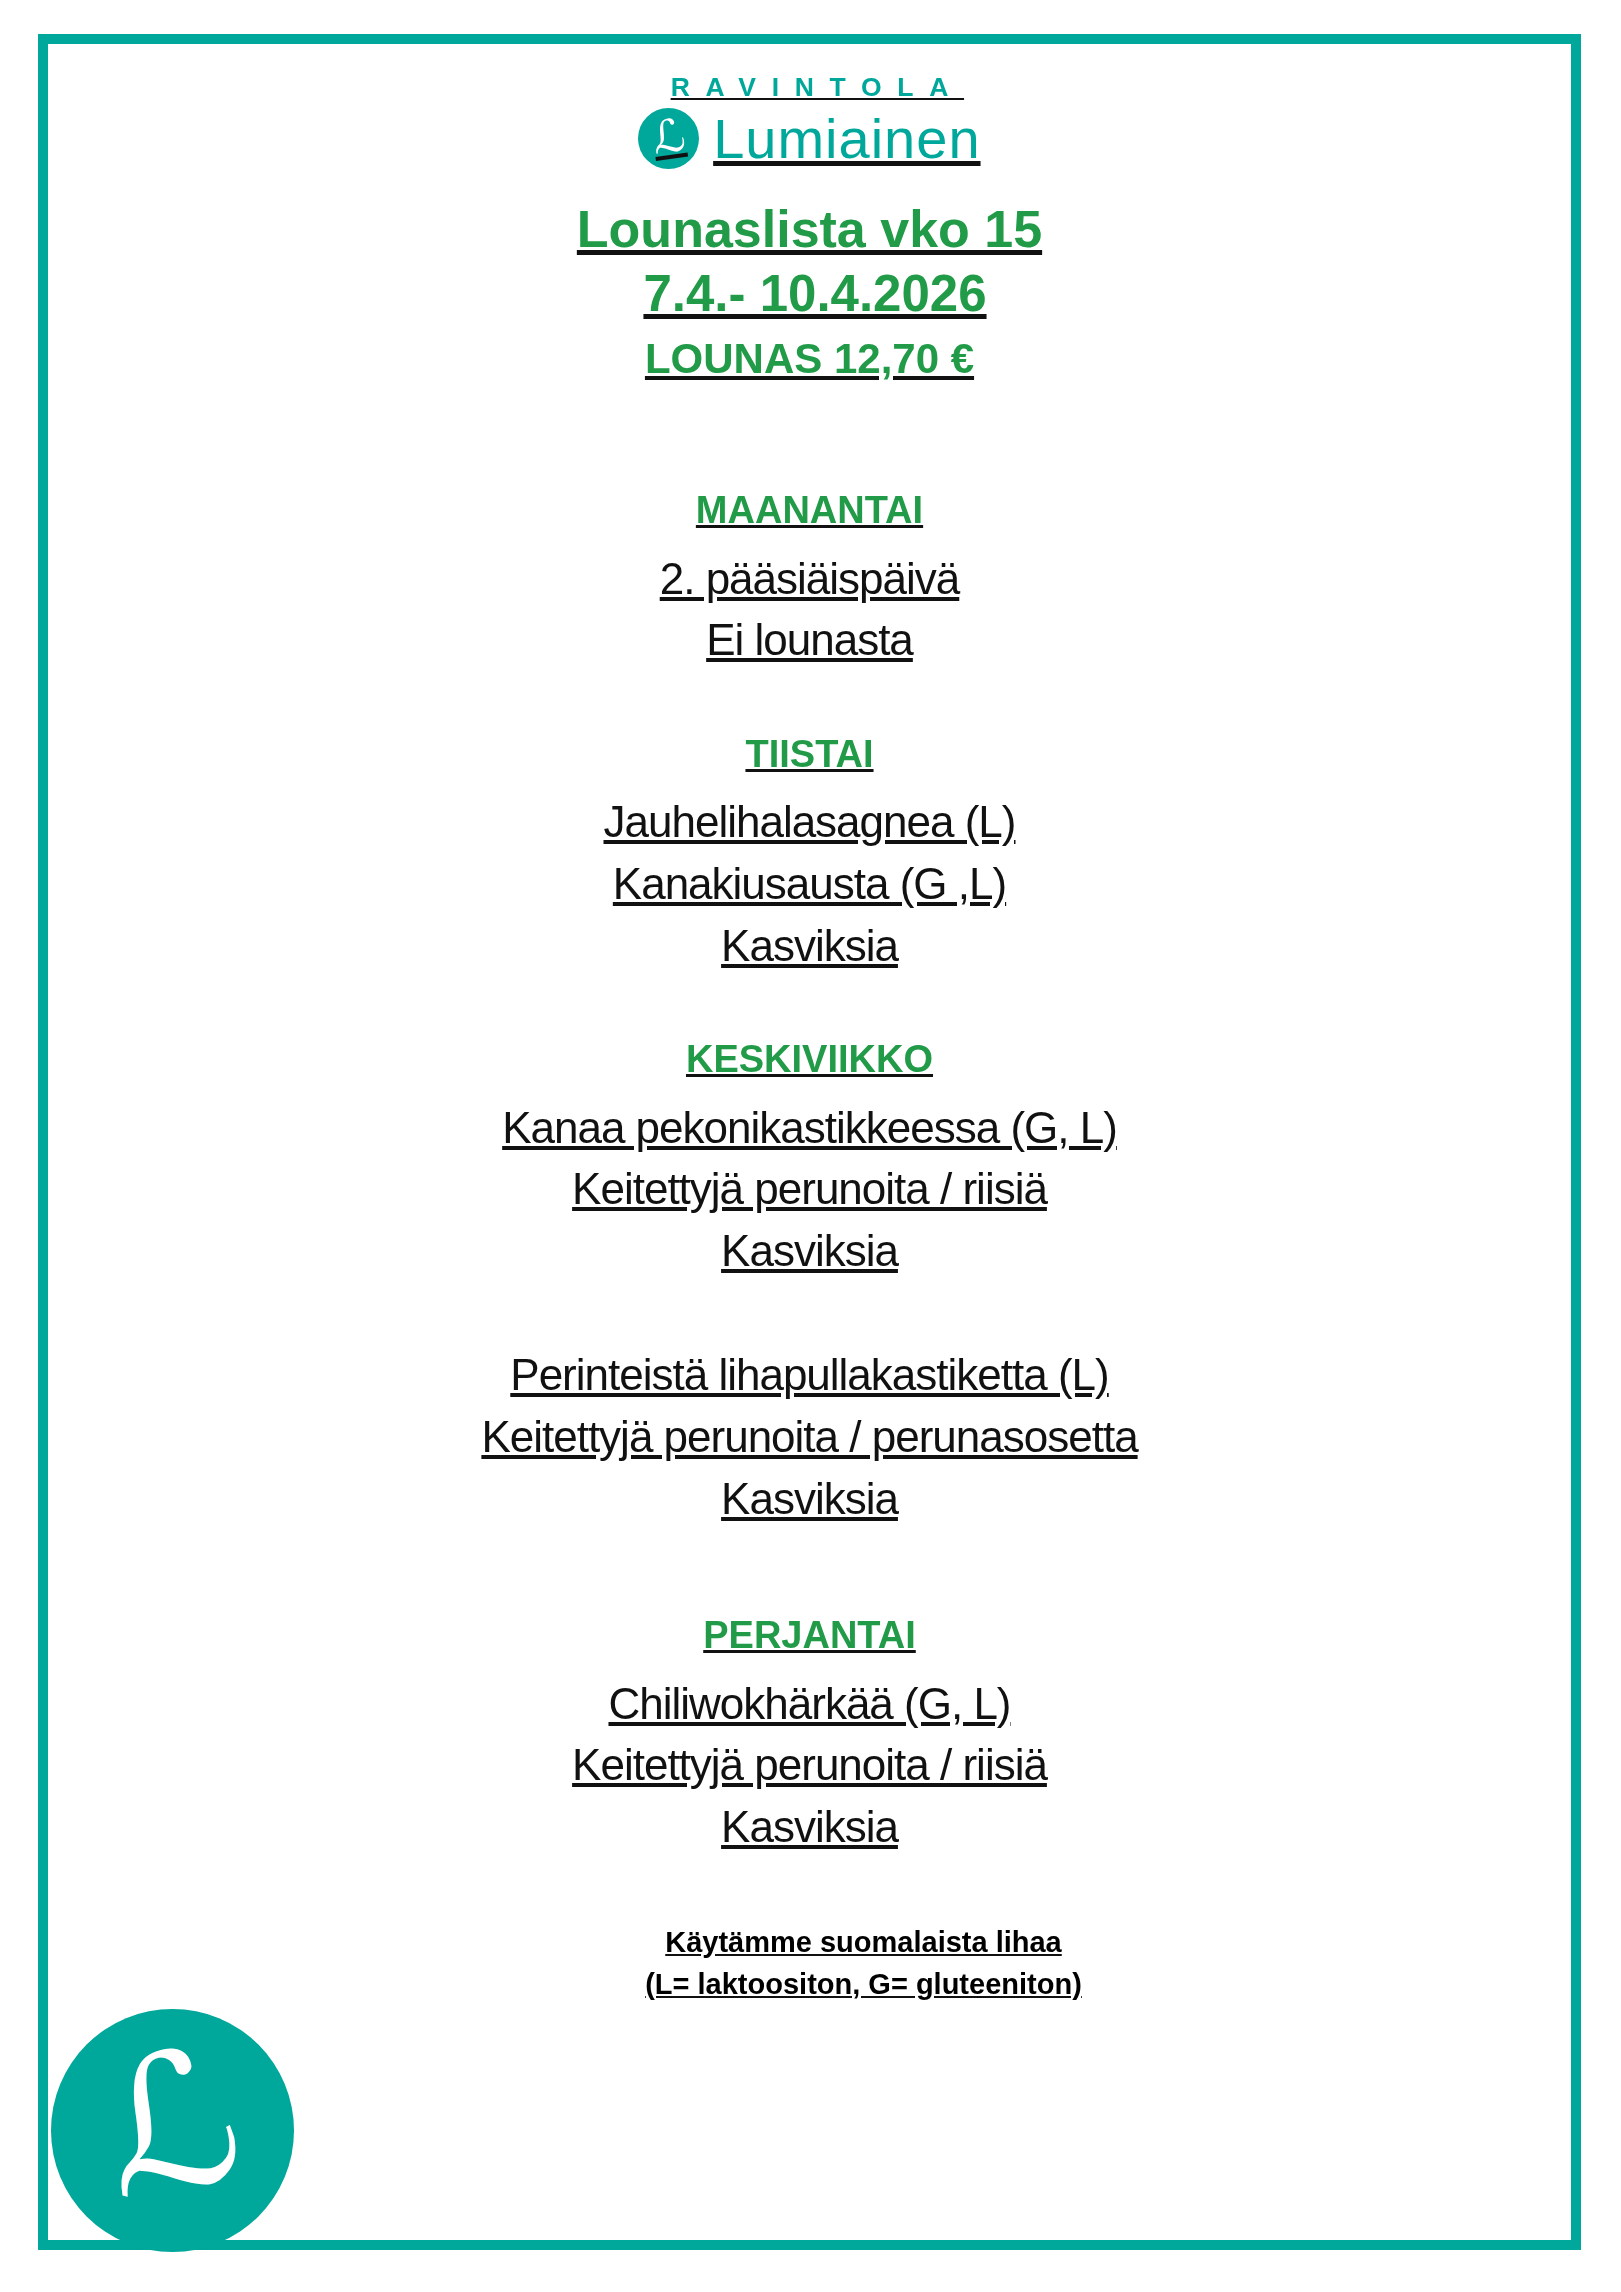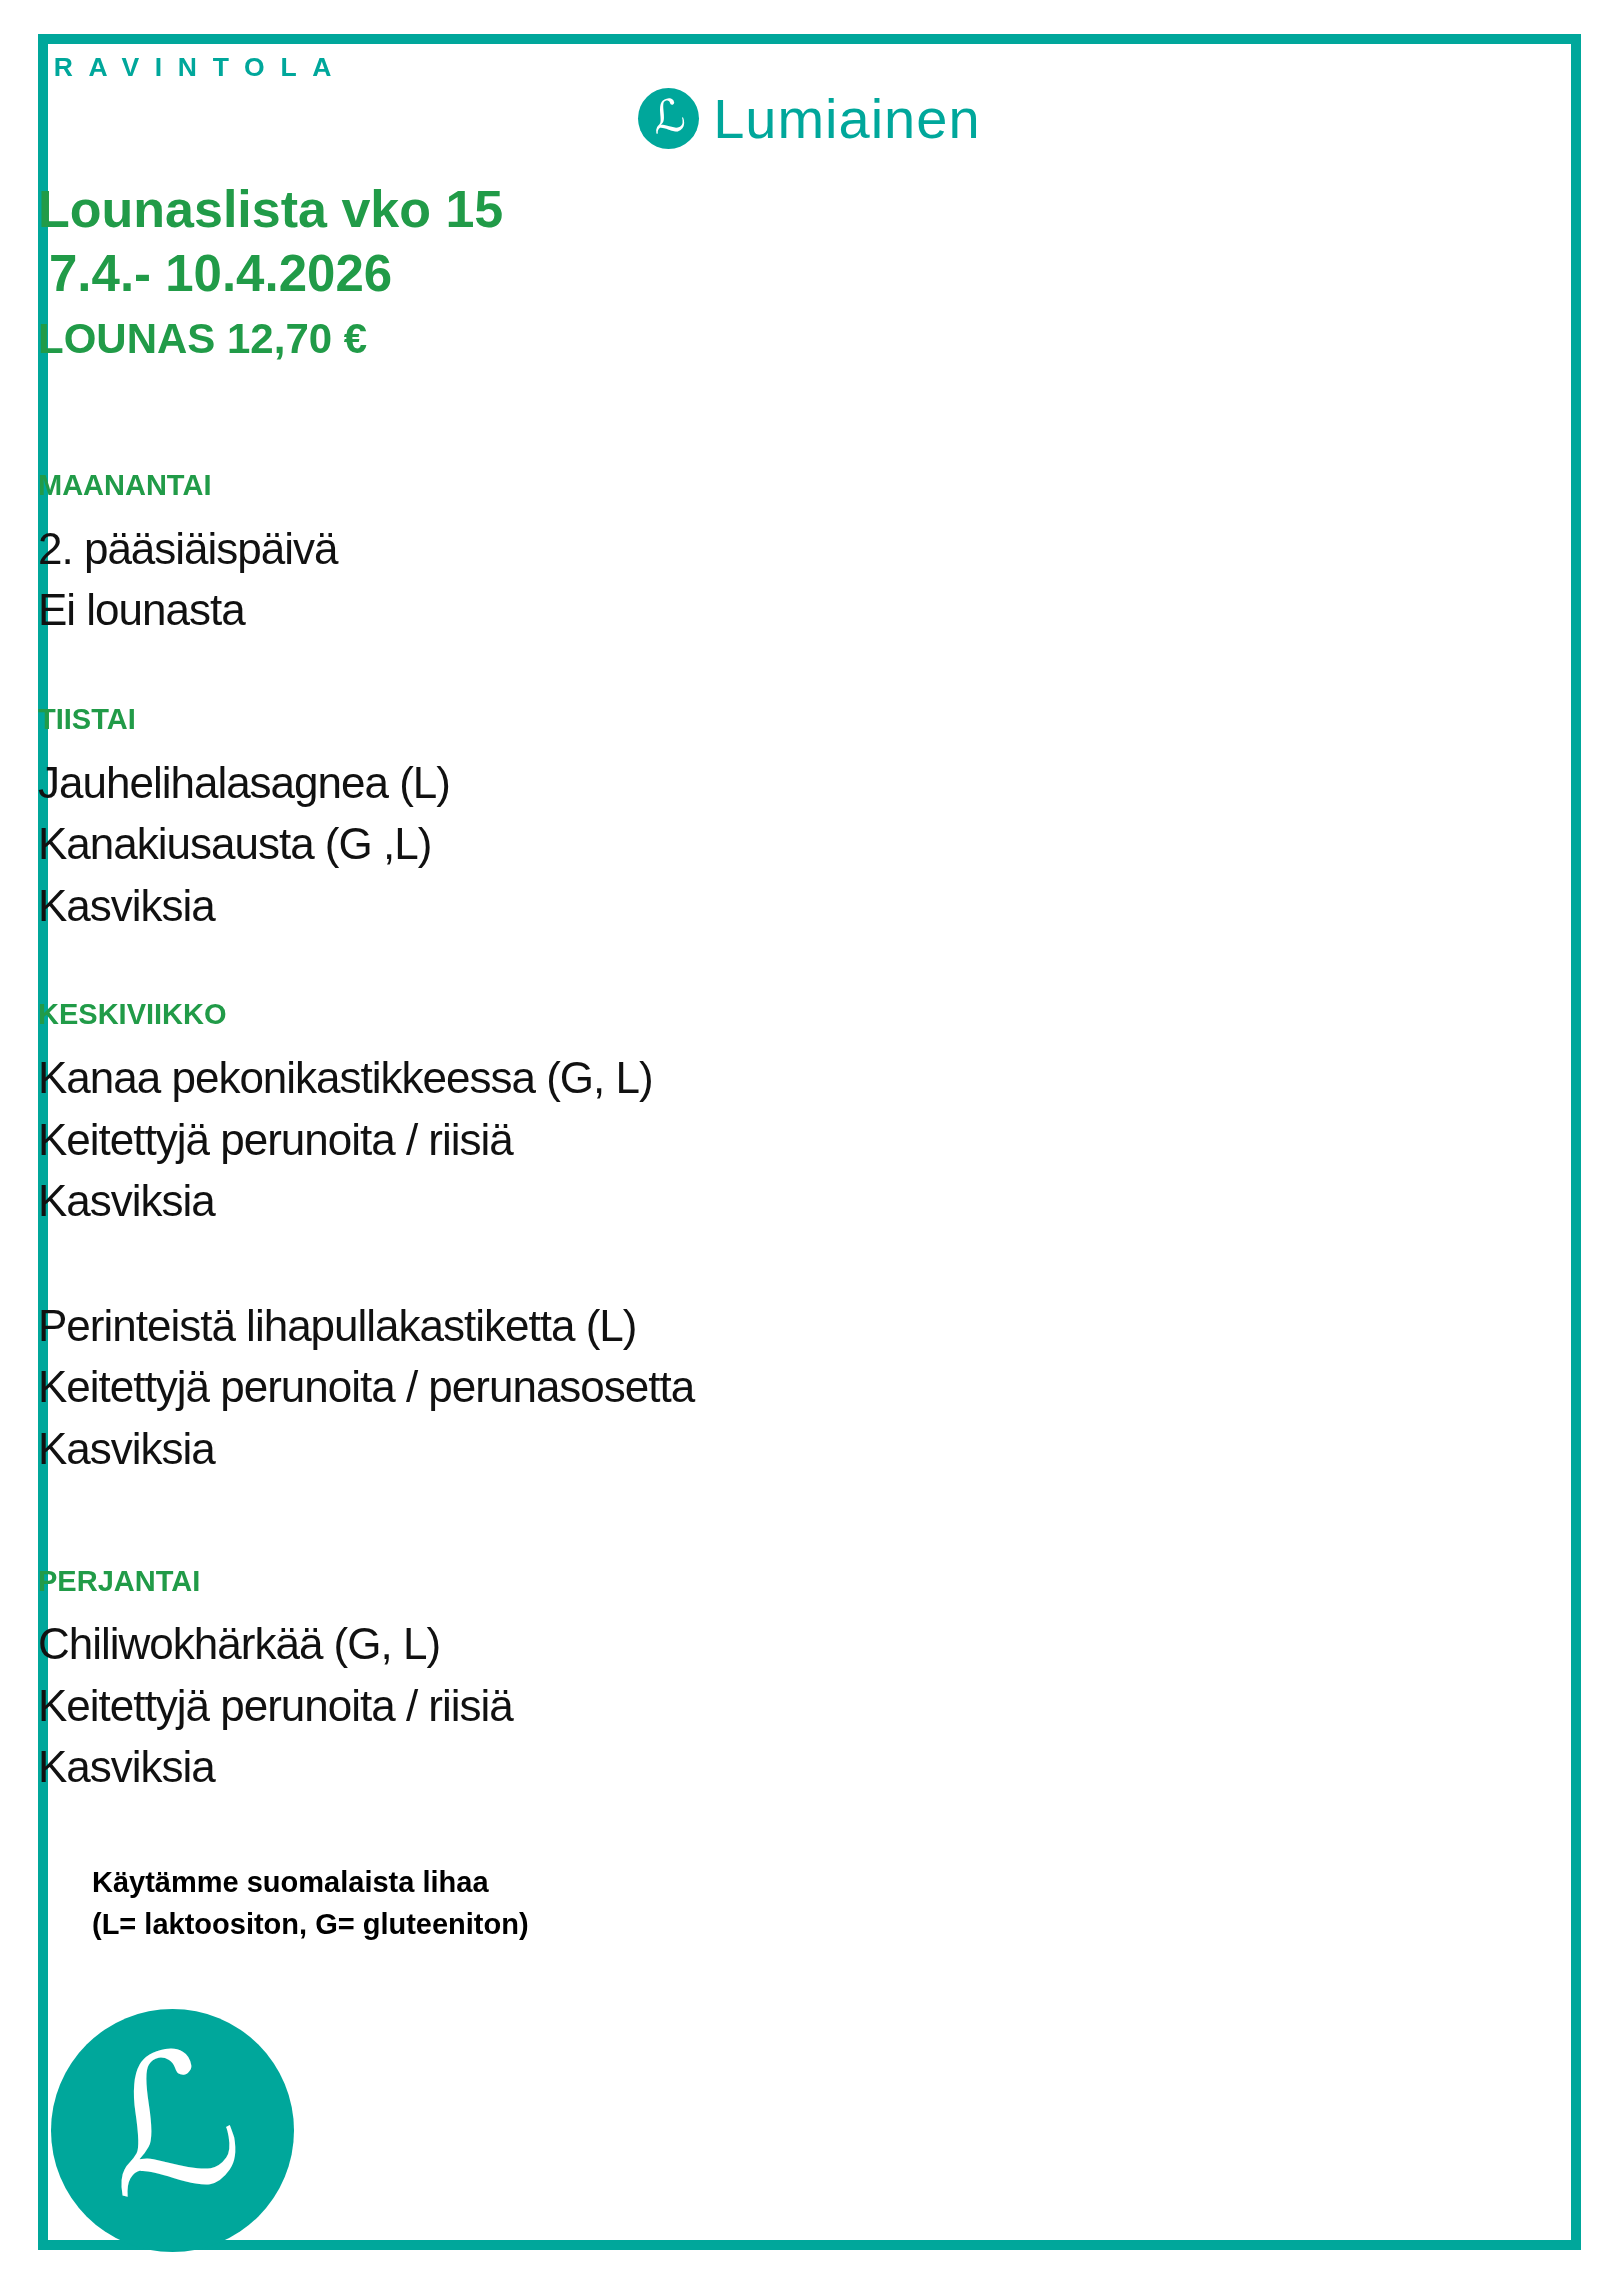--- a/index.html
+++ b/index.html
@@ -12,21 +12,21 @@
   body{
     width:1621px;height:2293px;position:relative;overflow:hidden;
     font-family:"Liberation Sans",sans-serif;color:var(--ink);
   }
   .frame{
     position:absolute;left:38px;top:34px;width:1543px;height:2216px;
     border:10.8px solid var(--teal);
   }
   .content{
     position:absolute;left:38px;top:34px;width:1543px;
-    text-align:left;padding-top:20px;
+    text-align:center;padding-top:40px;text-decoration:underline;
   }
   
   .ravintola{
     color:var(--teal);font-weight:bold;font-size:26.5px;
     letter-spacing:15.7px;text-indent:15.7px;line-height:1;
   }
   .face-word{
     display:inline-block;color:var(--teal);font-weight:bold;
     font-family:"DejaVu Sans",sans-serif;
     font-size:196px;line-height:0.82;letter-spacing:3.9px;
@@ -60,21 +60,21 @@
   }
   .menu-price{
     color:var(--green);font-weight:bold;font-size:42px;line-height:1.1;
     margin-top:13.7px;
   }
   
   .days{margin-top:108px;}
   .day{margin-bottom:63px;}
   .day:nth-child(5){margin-top:86px;}
   .day-name{
-    color:var(--green);font-weight:bold;font-size:29px;line-height:1.1;
+    color:var(--green);font-weight:bold;font-size:38px;line-height:1.1;
     margin-bottom:15.7px;
   }
   .day-item{
     color:var(--ink);font-size:44px;line-height:1.4;letter-spacing:-1px;
   }
   
   .footer-note{
     margin-top:45px;transform:translateX(54px);
     font-weight:bold;font-size:29px;line-height:1.45;color:#000;
   }

